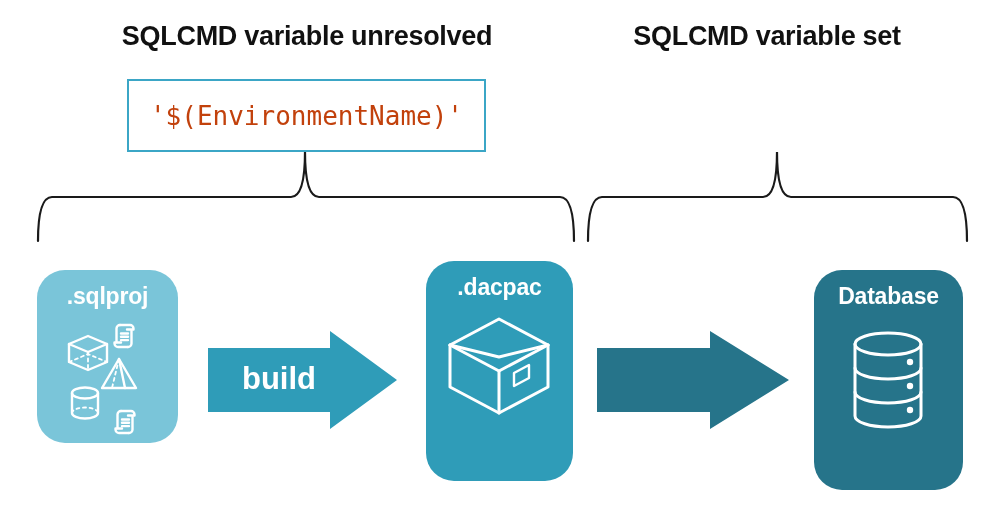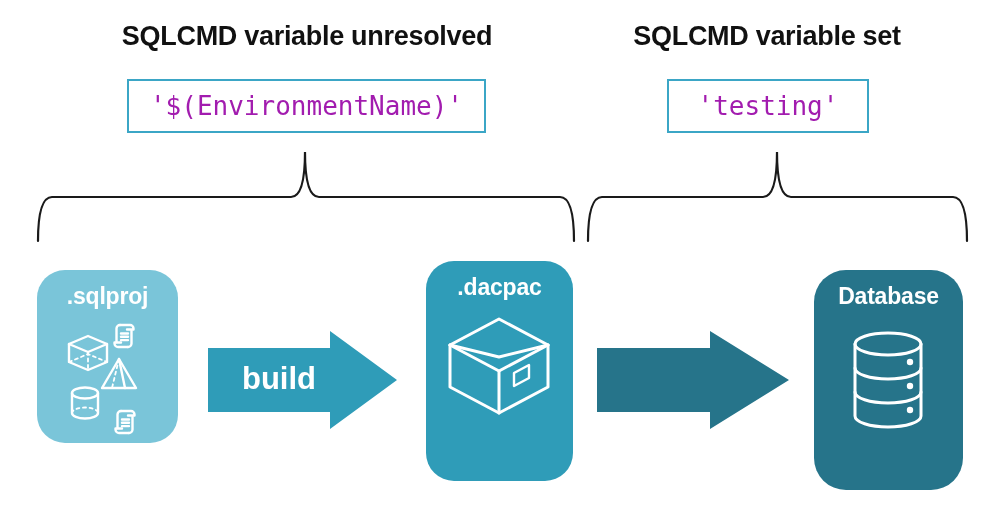--- a/index.html
+++ b/index.html
@@ -24,29 +24,29 @@
     letter-spacing: -0.3px;
     color: var(--title-text, #111);
     white-space: nowrap;
   }
   .title-left  { left: 107px; }
   .title-right { left: 567px; }
 
   .code-box {
     position: absolute;
     top: 79px;
-    height: 54px;
+    height: 73px;
     border: 2px solid var(--code-border, #3BA6C6);
     background: #fff;
     display: flex;
     align-items: center;
     justify-content: center;
     font-family: "DejaVu Sans Mono", monospace;
     font-size: 26px;
-    color: #a21caf;
+    color: #c2410c;
     white-space: nowrap;
   }
   .code-left  { left: 127px; width: 359px; }
   .code-right { left: 667px; width: 202px; }
 
   .overlay-svg {
     position: absolute;
     left: 0; top: 0;
     width: 1000px; height: 522px;
   }
@@ -58,21 +58,21 @@
   }
   .arrow-build  { fill: var(--mid-teal, #2F9CB8); }
   .arrow-deploy { fill: var(--dark-teal, #26748A); }
 
   .card {
     position: absolute;
     border-radius: 28px;
   }
   .card-sqlproj  { left: 37px;  top: 270px; width: 141px; height: 173px; background: var(--light-teal, #7AC5D9); }
   .card-dacpac   { left: 426px; top: 261px; width: 147px; height: 220px; background: var(--mid-teal, #2F9CB8); }
-  .card-database { left: 814px; top: 270px; width: 149px; height: 220px; background: var(--dark-teal, #26748A); border-radius: 32px; }
+  .card-database { left: 814px; top: 270px; width: 149px; height: 220px; background: var(--dark-teal, #26748A); }
 
   .card-title {
     margin-top: 13px;
     text-align: center;
     font-size: 23px;
     font-weight: 700;
     color: #fff;
     letter-spacing: -0.2px;
   }
 
@@ -114,23 +114,20 @@
 <body>
 
 <div class="canvas">
 
   <div class="section-title title-left">SQLCMD variable unresolved</div>
   <div class="section-title title-right">SQLCMD variable set</div>
 
   <div class="code-box code-left">
     <span>'$(EnvironmentName)'</span>
   </div>
-  <div class="code-box code-right">
-    <span>'testing'</span>
-  </div>
 
   <svg class="overlay-svg" viewBox="0 0 1000 522">
     <path class="brace" d="M 38 241 Q 38 197 52 197 L 291 197 Q 305 197 305 152 Q 305 197 319 197 L 560 197 Q 574 197 574 241"></path>
     <path class="brace" d="M 588 241 Q 588 197 602 197 L 763 197 Q 777 197 777 152 Q 777 197 791 197 L 953 197 Q 967 197 967 241"></path>
     <polygon class="arrow-build" points="208,348 330,348 330,331 397,380 330,429 330,412 208,412"></polygon>
     <polygon class="arrow-deploy" points="597,348 710,348 710,331 789,380 710,429 710,412 597,412"></polygon>
   </svg>
 
   <div class="arrow-label label-build">build</div>
 

